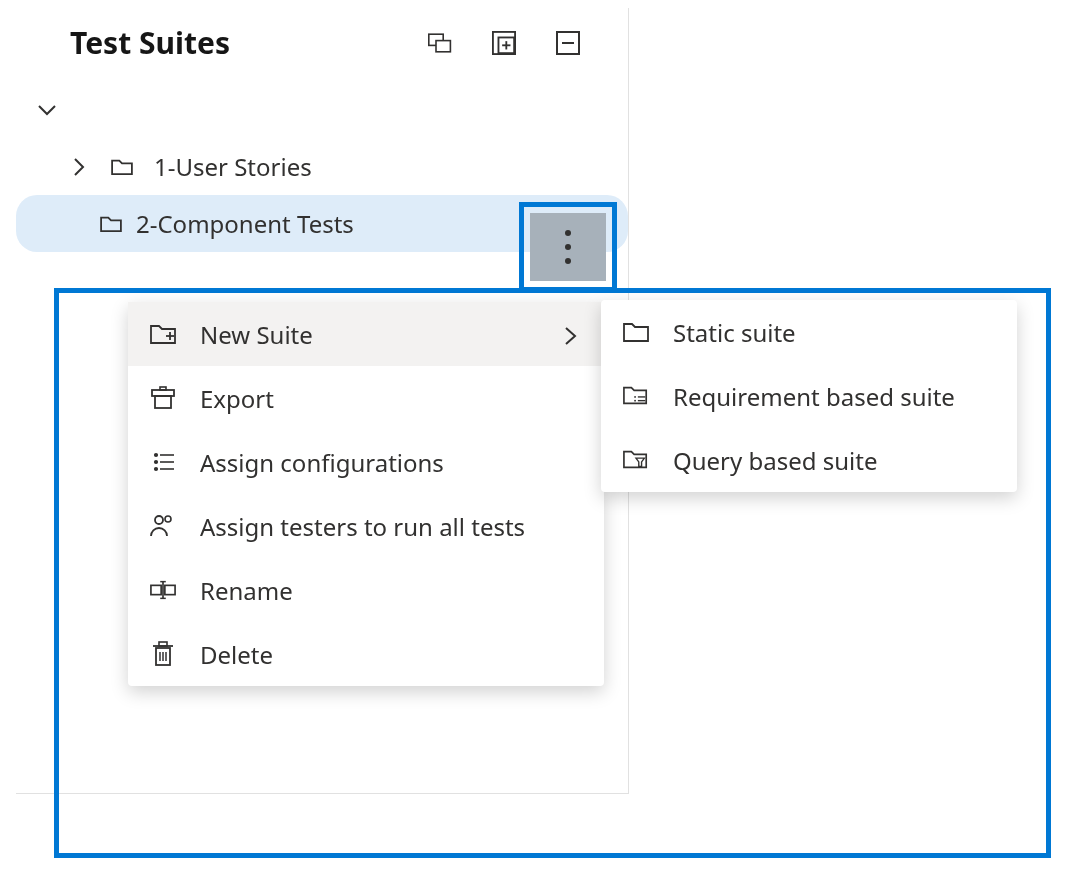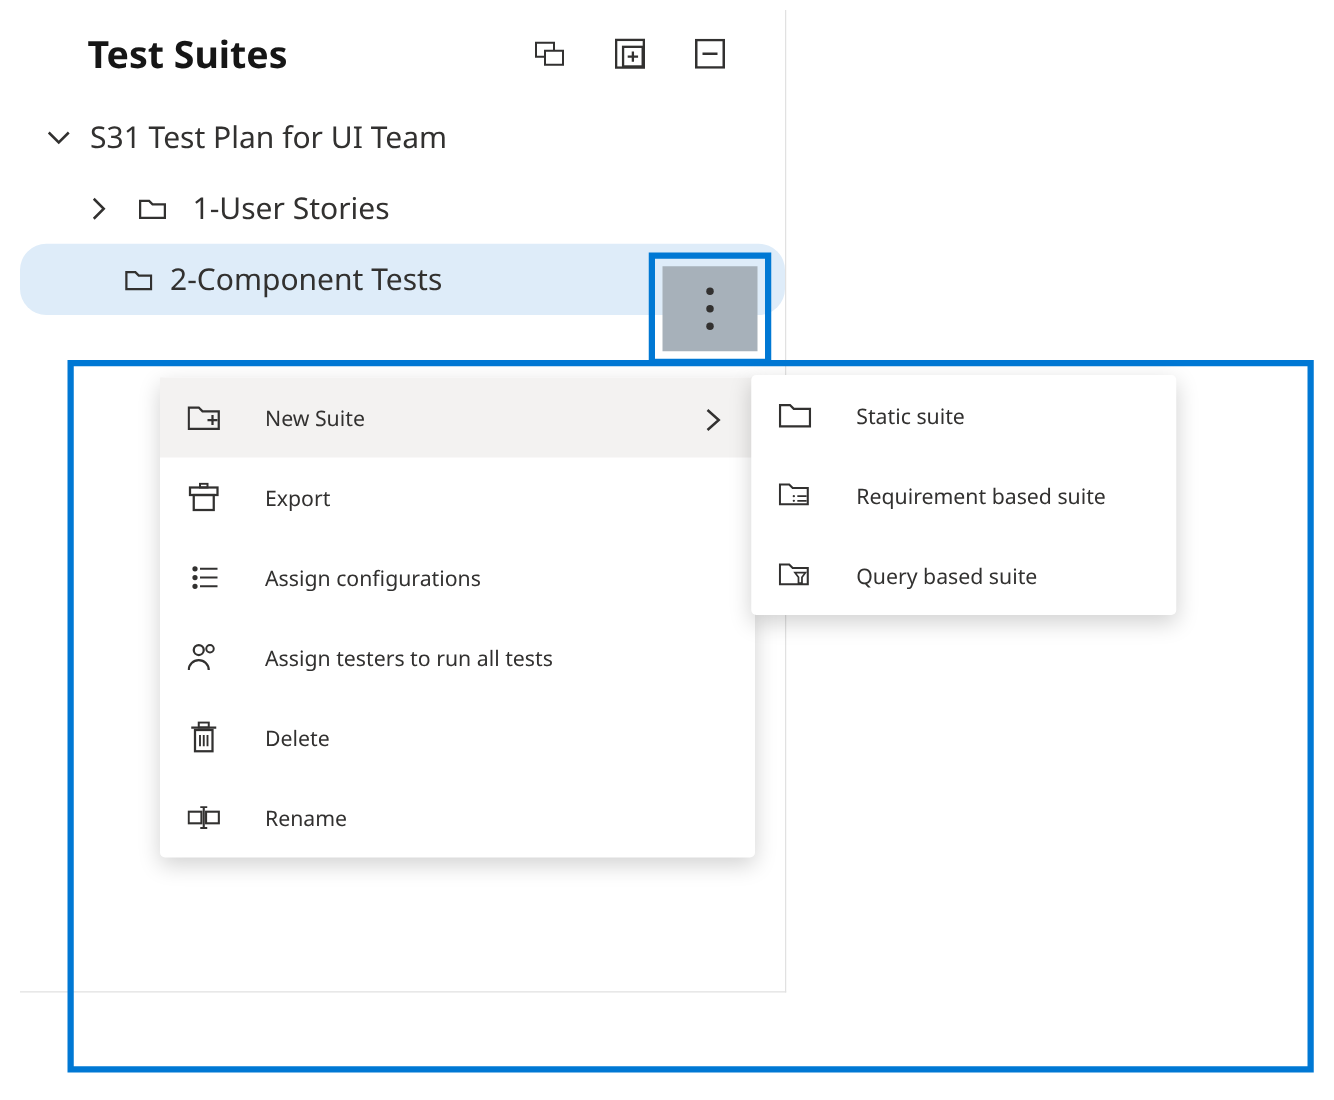--- a/index.html
+++ b/index.html
@@ -100,30 +100,30 @@
     z-index: 20;
   }
   .menu.primary {
     left: 128px;
     top: 302px;
     width: 476px;
   }
   .menu.sub {
     left: 601px;
     top: 300px;
-    width: 340px;
+    width: 416px;
   }
   .menu-item {
     display: flex;
     align-items: center;
     height: 64px;
     padding: 0 22px;
-    gap: 36px;
+    gap: 24px;
     cursor: pointer;
-    font-size: 17px;
+    font-size: 24px;
     color: #323130;
   }
   .menu-item.hovered { background: #f3f2f1; }
   .menu-icon { width: 26px; height: 26px; display:flex; align-items:center; justify-content:center; flex-shrink:0; }
   .menu-label { flex: 1; }
   .submenu-arrow { width: 18px; height: 18px; }
   svg { display: block; }
 </style>
 </head>
 <body>
@@ -155,21 +155,20 @@
     </div>
   </div>
 
   <div class="tree">
     <div class="tree-row">
       <span class="chev">
         <svg width="20" height="14" viewBox="0 0 20 14">
             <polyline points="2,3 10,11 18,3" fill="none" stroke="#323130" stroke-width="2"></polyline>
           </svg>
       </span>
-      <span class="tree-label">S31 Test Plan for UI Team</span>
     </div>
 
     <div class="tree-row child1">
       <span class="chev">
         <svg width="14" height="20" viewBox="0 0 14 20">
             <polyline points="3,2 11,10 3,18" fill="none" stroke="#323130" stroke-width="2"></polyline>
           </svg>
       </span>
       <span>
         <svg class="folder-icon" viewBox="0 0 24 20">
@@ -249,43 +248,43 @@
       <svg width="26" height="24" viewBox="0 0 26 24">
         <circle cx="9" cy="6" r="4" fill="none" stroke="#323130" stroke-width="1.8"></circle>
         <path d="M1 22 a8 8 0 0 1 16 0" fill="none" stroke="#323130" stroke-width="1.8"></path>
         <circle cx="18" cy="5" r="3" fill="none" stroke="#323130" stroke-width="1.6"></circle>
       </svg>
     </span>
     <span class="menu-label">Assign testers to run all tests</span>
   </div>
   <div class="menu-item">
     <span class="menu-icon">
+      <svg width="28" height="20" viewBox="0 0 28 20">
+        <rect x="1" y="5" width="11" height="10" fill="none" stroke="#323130" stroke-width="1.8"></rect>
+        <rect x="16" y="5" width="11" height="10" fill="none" stroke="#323130" stroke-width="1.8"></rect>
+        <line x1="14" y1="1" x2="14" y2="19" stroke="#323130" stroke-width="1.8"></line>
+        <line x1="11" y1="1" x2="17" y2="1" stroke="#323130" stroke-width="1.6"></line>
+        <line x1="11" y1="19" x2="17" y2="19" stroke="#323130" stroke-width="1.6"></line>
+      </svg>
+    </span>
+    <span class="menu-label">Rename</span>
+  </div>
+  <div class="menu-item">
+    <span class="menu-icon">
       <svg width="22" height="26" viewBox="0 0 22 26">
         <rect x="4" y="7" width="14" height="17" fill="none" stroke="#323130" stroke-width="1.8"></rect>
         <line x1="1" y1="5" x2="21" y2="5" stroke="#323130" stroke-width="1.8"></line>
         <rect x="7" y="1" width="8" height="4" fill="none" stroke="#323130" stroke-width="1.6"></rect>
         <line x1="8" y1="11" x2="8" y2="20" stroke="#323130" stroke-width="1.5"></line>
         <line x1="11" y1="11" x2="11" y2="20" stroke="#323130" stroke-width="1.5"></line>
         <line x1="14" y1="11" x2="14" y2="20" stroke="#323130" stroke-width="1.5"></line>
       </svg>
     </span>
     <span class="menu-label">Delete</span>
   </div>
-  <div class="menu-item">
-    <span class="menu-icon">
-      <svg width="28" height="20" viewBox="0 0 28 20">
-        <rect x="1" y="5" width="11" height="10" fill="none" stroke="#323130" stroke-width="1.8"></rect>
-        <rect x="16" y="5" width="11" height="10" fill="none" stroke="#323130" stroke-width="1.8"></rect>
-        <line x1="14" y1="1" x2="14" y2="19" stroke="#323130" stroke-width="1.8"></line>
-        <line x1="11" y1="1" x2="17" y2="1" stroke="#323130" stroke-width="1.6"></line>
-        <line x1="11" y1="19" x2="17" y2="19" stroke="#323130" stroke-width="1.6"></line>
-      </svg>
-    </span>
-    <span class="menu-label">Rename</span>
-  </div>
 </div>
 
 <div class="menu sub">
   <div class="menu-item">
     <span class="menu-icon">
       <svg width="26" height="22" viewBox="0 0 26 22">
           <path d="M1 3 h8 l3 3 h13 v14 h-24 z" fill="none" stroke="#323130" stroke-width="1.8"></path>
         </svg>
     </span>
     <span class="menu-label">Static suite</span>

